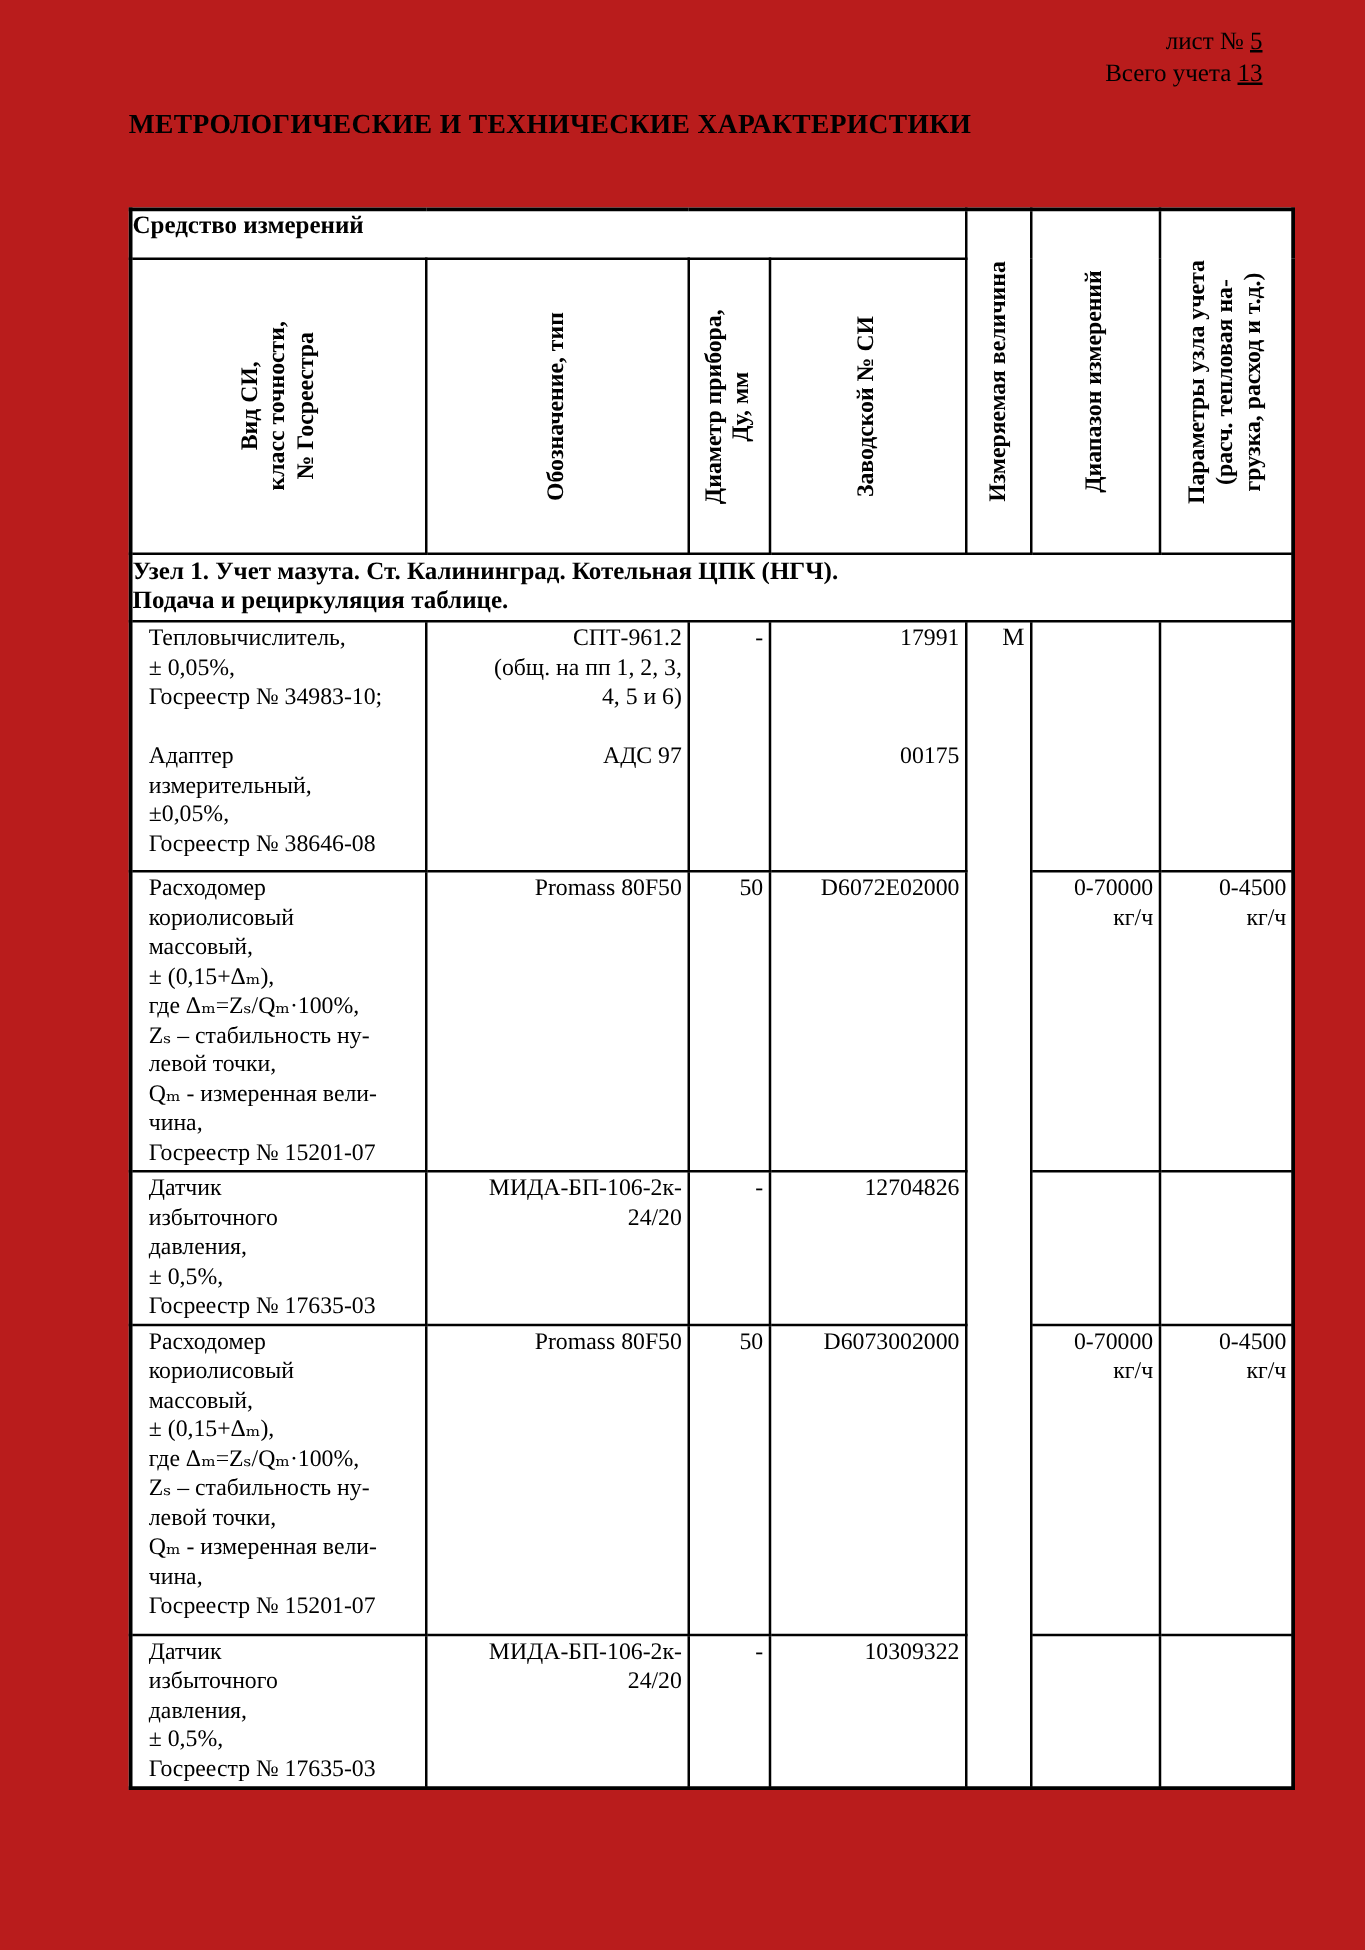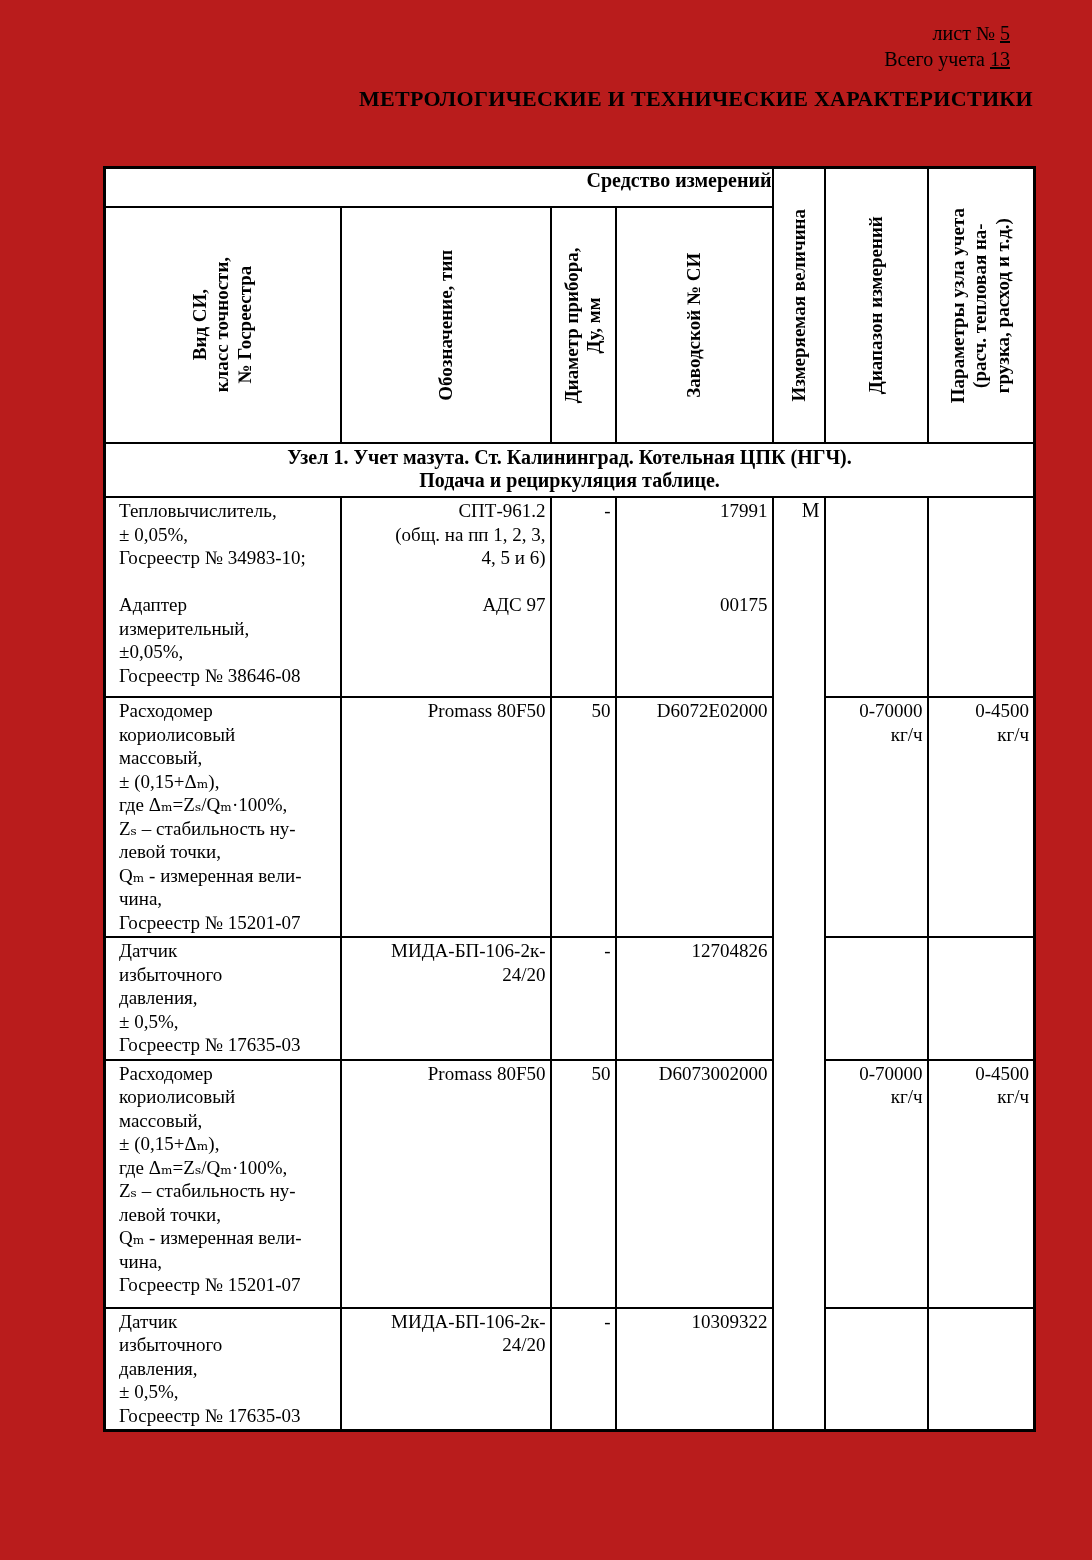--- a/index.html
+++ b/index.html
@@ -22,21 +22,21 @@
     text-align: right;
     white-space: nowrap;
   }
   .u { text-decoration: underline; }
   .title {
     position: absolute;
     top: 86px;
     left: 103px;
     width: 930px;
     margin: 0;
-    text-align: right;
+    text-align: left;
     font-size: 22px;
     font-weight: bold;
     letter-spacing: 0.3px;
   }
   .intro {
     position: absolute;
     top: 135px;
     left: 116px;
     margin: 0;
     font-size: 20px;
@@ -58,21 +58,21 @@
   tr.secrow { height: 48px; }
   tr.r1 { height: 200px; }
   tr.r2 { height: 237px; }
   tr.r3 { height: 120px; }
   tr.r4 { height: 248px; }
   tr.r5 { height: 115px; }
 
   .ghead {
     font-weight: bold;
     font-size: 20px;
-    text-align: right;
+    text-align: left;
     vertical-align: middle;
     padding: 0 0 14px 0;
   }
   .vcell { vertical-align: middle; padding: 0; overflow: hidden; }
   .vwrap {
     display: flex;
     align-items: center;
     justify-content: center;
   }
   .vwrap.h2 { height: 232px; }
@@ -85,21 +85,21 @@
     font-size: 19px;
     line-height: 1.18;
     flex: none;
   }
   .vtext.w2 { width: 226px; }
   .vtext.w1 { width: 254px; }
 
   .sec {
     font-weight: bold;
     font-size: 20px;
-    text-align: center;
+    text-align: left;
     vertical-align: middle;
     line-height: 23px;
     padding: 2px 0 4px 0;
   }
   .c {
     font-size: 19px;
     line-height: 23.5px;
     vertical-align: top;
     text-align: right;
     white-space: pre-line;

